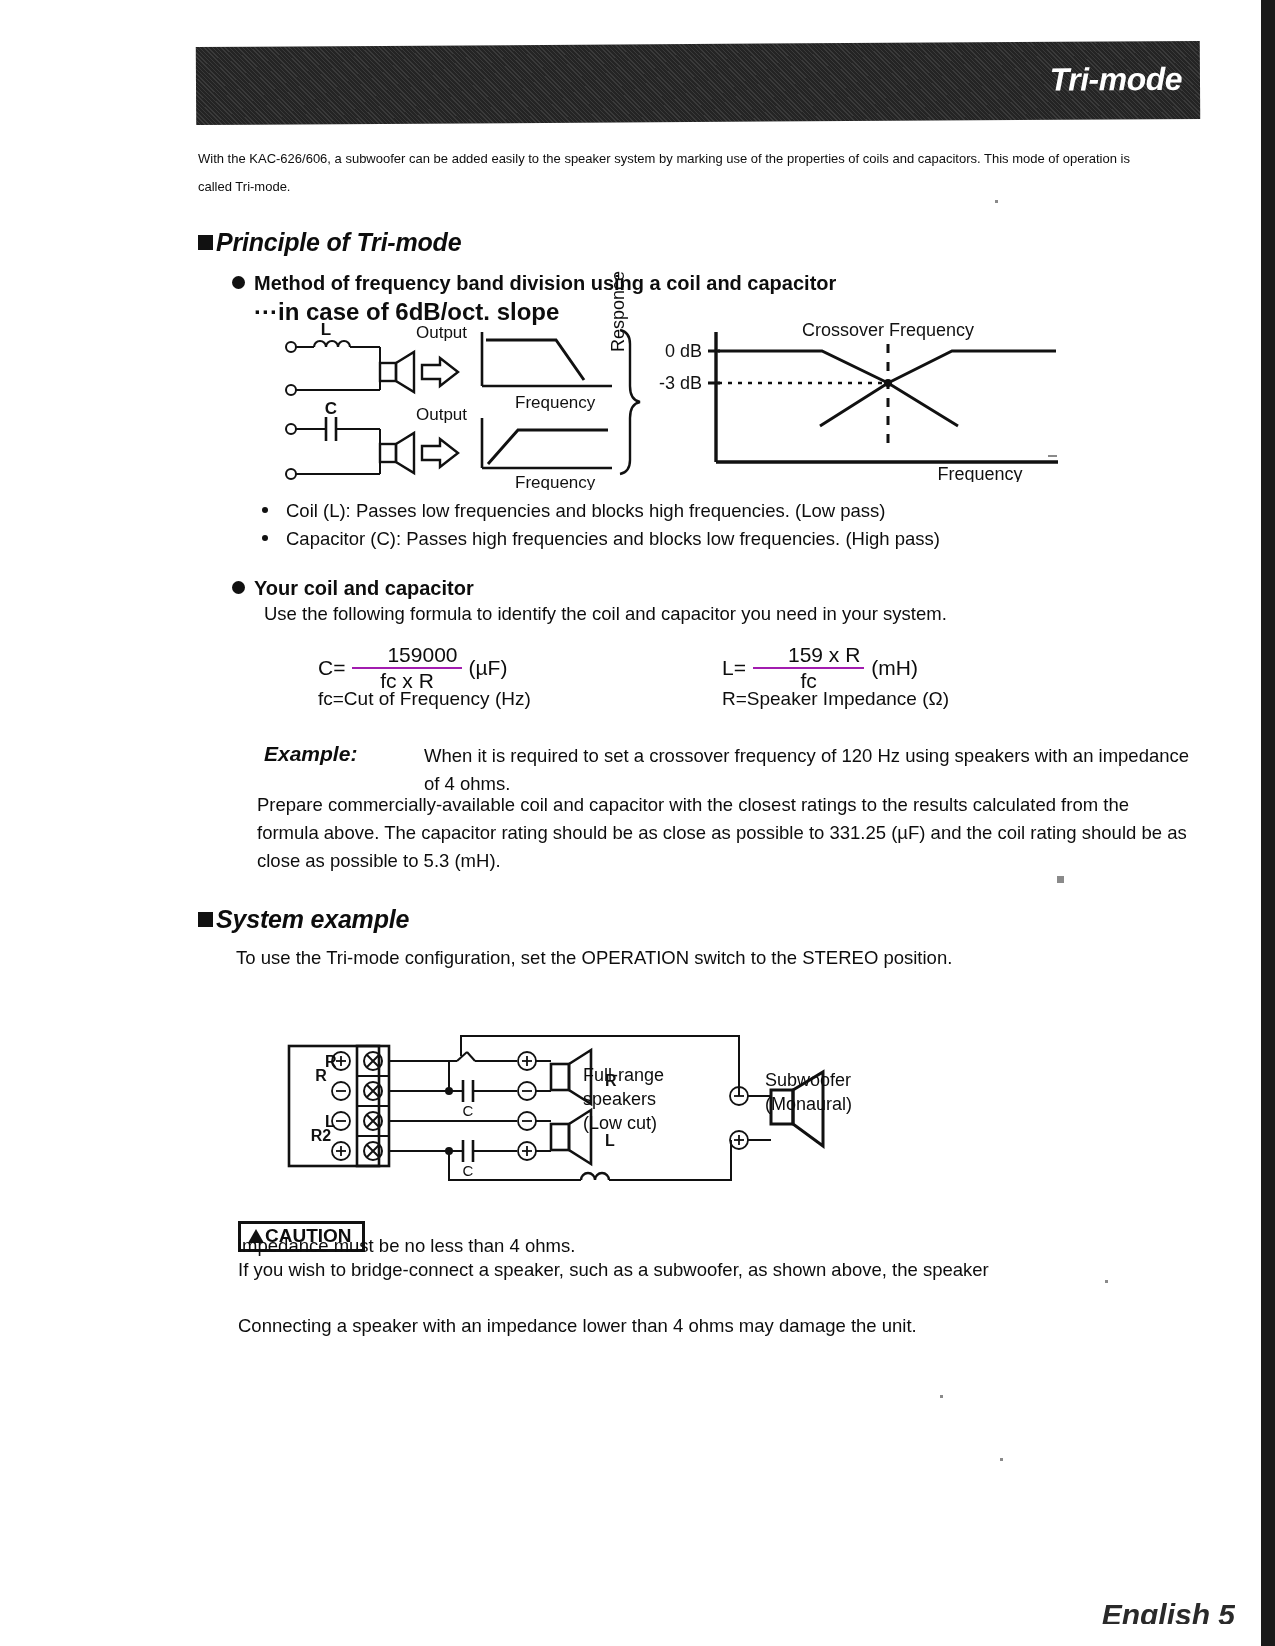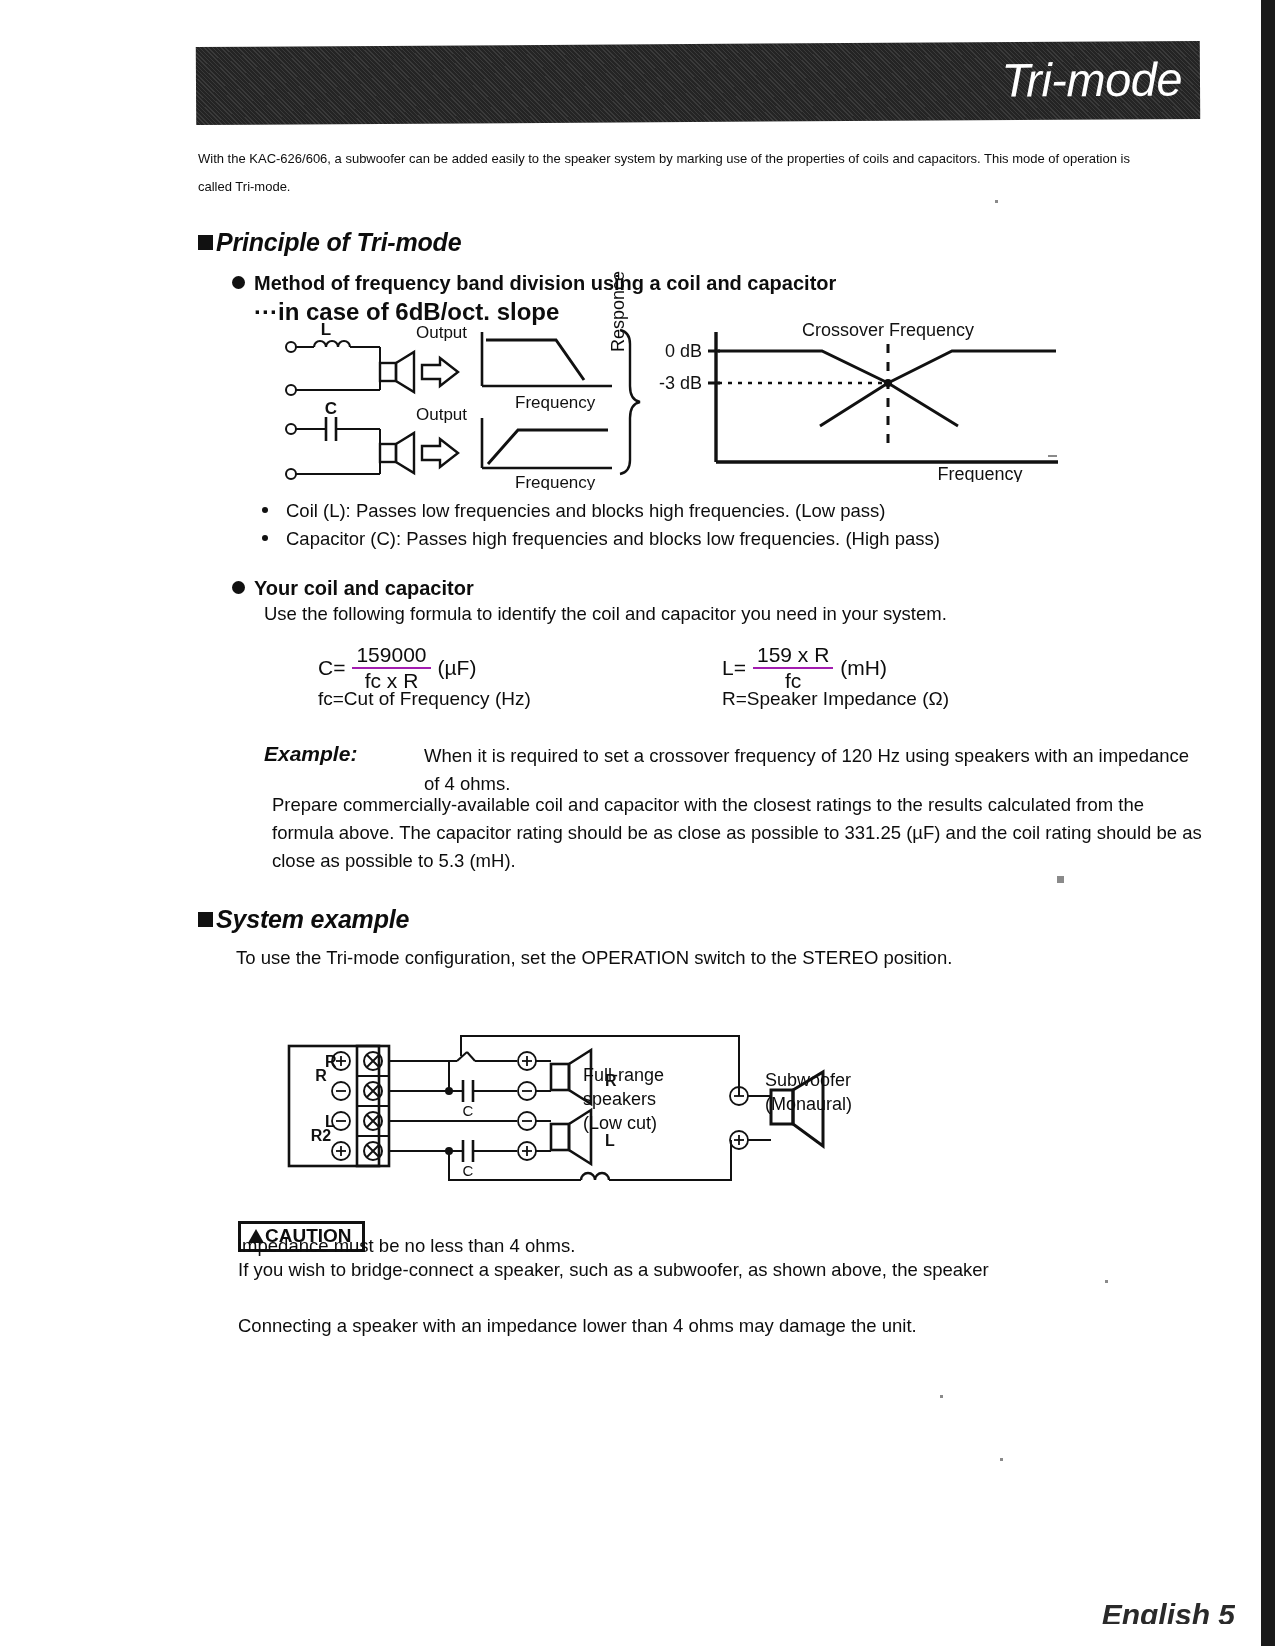--- a/index.html
+++ b/index.html
@@ -43,22 +43,22 @@
     background:
       repeating-linear-gradient(45deg, rgba(255,255,255,0.10) 0 1px, rgba(0,0,0,0) 1px 3px),
       #242424;
     transform: rotate(-0.35deg);
   }
   .banner-title {
     position: absolute;
     right: 18px; top: 50%;
     transform: translateY(-52%);
     color: #ffffff;
-    font-size: 47px;
-    font-weight: normal;
+    font-size: 32px;
+    font-weight: bold;
     font-style: italic;
     letter-spacing: -0.5px;
     white-space: nowrap;
   }
 
   
   .intro {
     position: absolute;
     left: 198px; top: 145px;
     width: 962px;
@@ -132,21 +132,21 @@
     align-items: center;
     white-space: nowrap;
   }
   .frac {
     display: inline-flex;
     flex-direction: column;
     text-align: center;
     margin: 0 7px;
     line-height: 1.12;
   }
-  .frac .num { padding: 0 4px; }
+  .frac .num { padding: 0 4px; margin-left: 31px; }
   .frac .den { padding: 0 4px; border-top: 2px solid #a21caf; }
   .formula .unit { margin-left: 0; }
   .formula-note {
     position: absolute;
     font-size: 19px;
     white-space: nowrap;
   }
 
   
   .ex-label {
@@ -329,21 +329,21 @@
   <span class="frac">
     <span class="num">159 x R</span>
     <span class="den">fc</span>
   </span>
   <span class="unit">(mH)</span>
 </div>
 <div class="formula-note" style="left:722px; top:688px;">R=Speaker Impedance (Ω)</div>
 
 <div class="ex-label" style="left:264px; top:742px;">Example:</div>
 <div class="para" style="left:424px; top:742px; width:770px;">When it is required to set a crossover frequency of 120 Hz using speakers with an impedance of 4 ohms.</div>
-<div class="para" style="left:272px; top:791px; width:930px;">Prepare commercially-available coil and capacitor with the closest ratings to the results calculated from the formula above. The capacitor rating should be as close as possible to 331.25 (µF) and the coil rating should be as close as possible to 5.3 (mH).</div>
+<div class="para" style="left:257px; top:791px; width:930px;">Prepare commercially-available coil and capacitor with the closest ratings to the results calculated from the formula above. The capacitor rating should be as close as possible to 331.25 (µF) and the coil rating should be as close as possible to 5.3 (mH).</div>
 
 <div class="sec-head" style="left:198px; top:905px;">
   <span class="sq"></span><span>System example</span>
 </div>
 <div class="para nowrap" style="left:236px; top:944px;">To use the Tri-mode configuration, set the OPERATION switch to the STEREO position.</div>
 
 <div class="diagram" style="left:285px; top:1028px;">
 <svg width="620" height="160" viewBox="0 0 620 160" xmlns="http://www.w3.org/2000/svg">
 
   <rect x="4" y="18" width="90" height="120" fill="none" stroke="#111" stroke-width="2.6"></rect>

